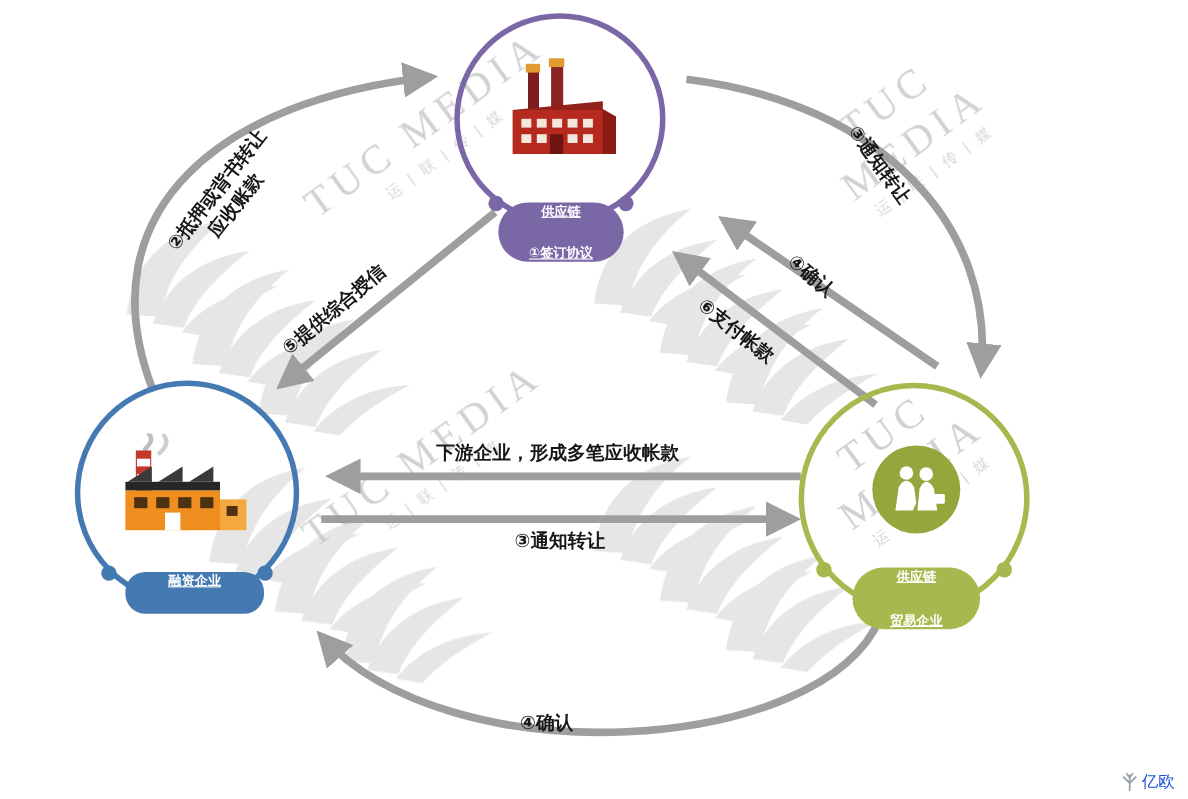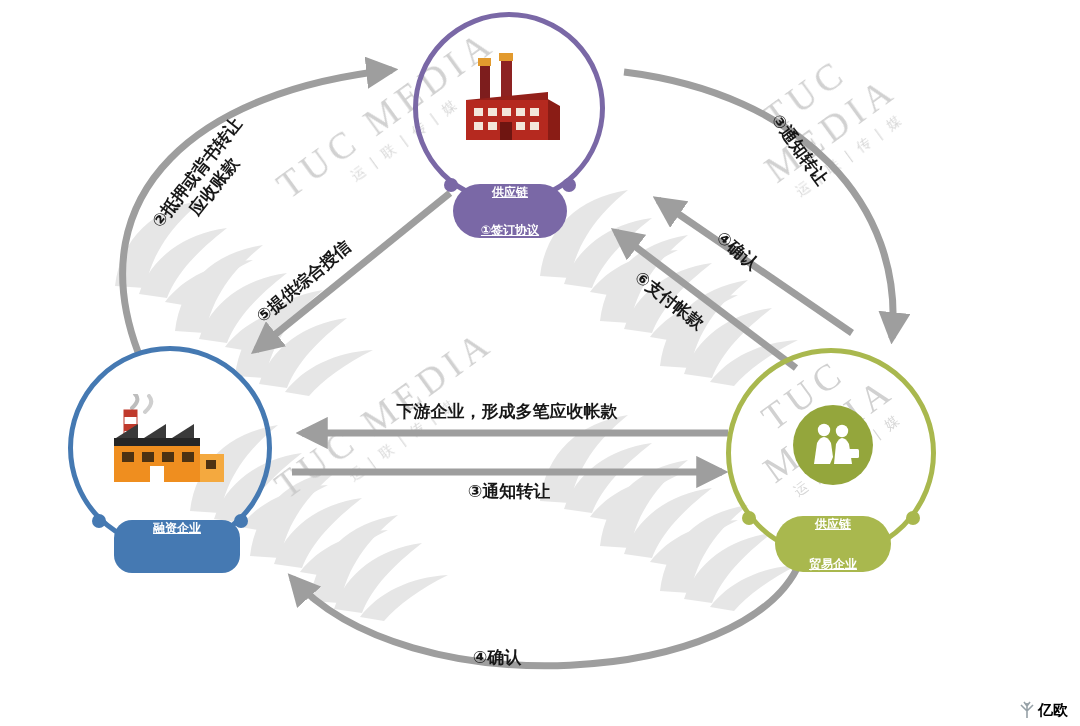--- a/index.html
+++ b/index.html
@@ -14,35 +14,35 @@
 
   
   .node { position:absolute; border-radius:50%; background:transparent; }
   .node-purple { left:413px; top:12px;  width:192px; height:192px; border:5px solid #7a68a6; }
   .node-blue   { left:68px;  top:346px; width:204px; height:204px; border:5px solid #4579b2; }
   .node-green  { left:726px; top:348px; width:210px; height:210px; border:5px solid #a9b84e; }
 
   .badge { position:absolute; display:flex; flex-direction:column; align-items:center; justify-content:space-between;
            color:#fff; font-weight:bold; font-size:12px; line-height:1.35; text-align:center;text-decoration:underline; }
   .badge-purple { left:453px; top:184px; width:114px; height:54px; border-radius:27px; background:#7a68a6; }
-  .badge-blue   { left:114px; top:520px; width:126px; height:53px; border-radius:18px; background:#4579b2; }
+  .badge-blue   { left:114px; top:520px; width:126px; height:38px; border-radius:18px; background:#4579b2; }
   .badge-green  { left:775px; top:516px; width:116px; height:56px; border-radius:28px; background:#a9b84e; }
 
   .cap { position:absolute; width:14px; height:14px; border-radius:50%; }
   .cap-purple { background:#7a68a6; }
   .cap-blue   { background:#4579b2; }
   .cap-green  { background:#a9b84e; }
 
   .icon-wrap { position:absolute; }
 
   
   .lbl { position:absolute; font-size:17px; font-weight:600; color:#171717; white-space:nowrap; text-align:center; line-height:1.3; }
 
-  .logo { position:absolute; right:12px; bottom:6px; display:flex; align-items:flex-start; gap:4px;
-          color:#000000; font-size:15px; font-weight:bold; }
+  .logo { position:absolute; right:12px; bottom:6px; display:flex; align-items:flex-end; gap:4px;
+          color:#1d4ed8; font-size:15px; font-weight:normal; }
 </style>
 </head>
 <body>
 
 <div class="stage">
 
   <svg class="layer" width="1080" height="726" viewBox="0 0 1080 726">
     <defs>
       <g id="wing">
         <path d="M0,86 C6,38 38,8 88,0 C56,26 38,52 30,88 Z"></path>

